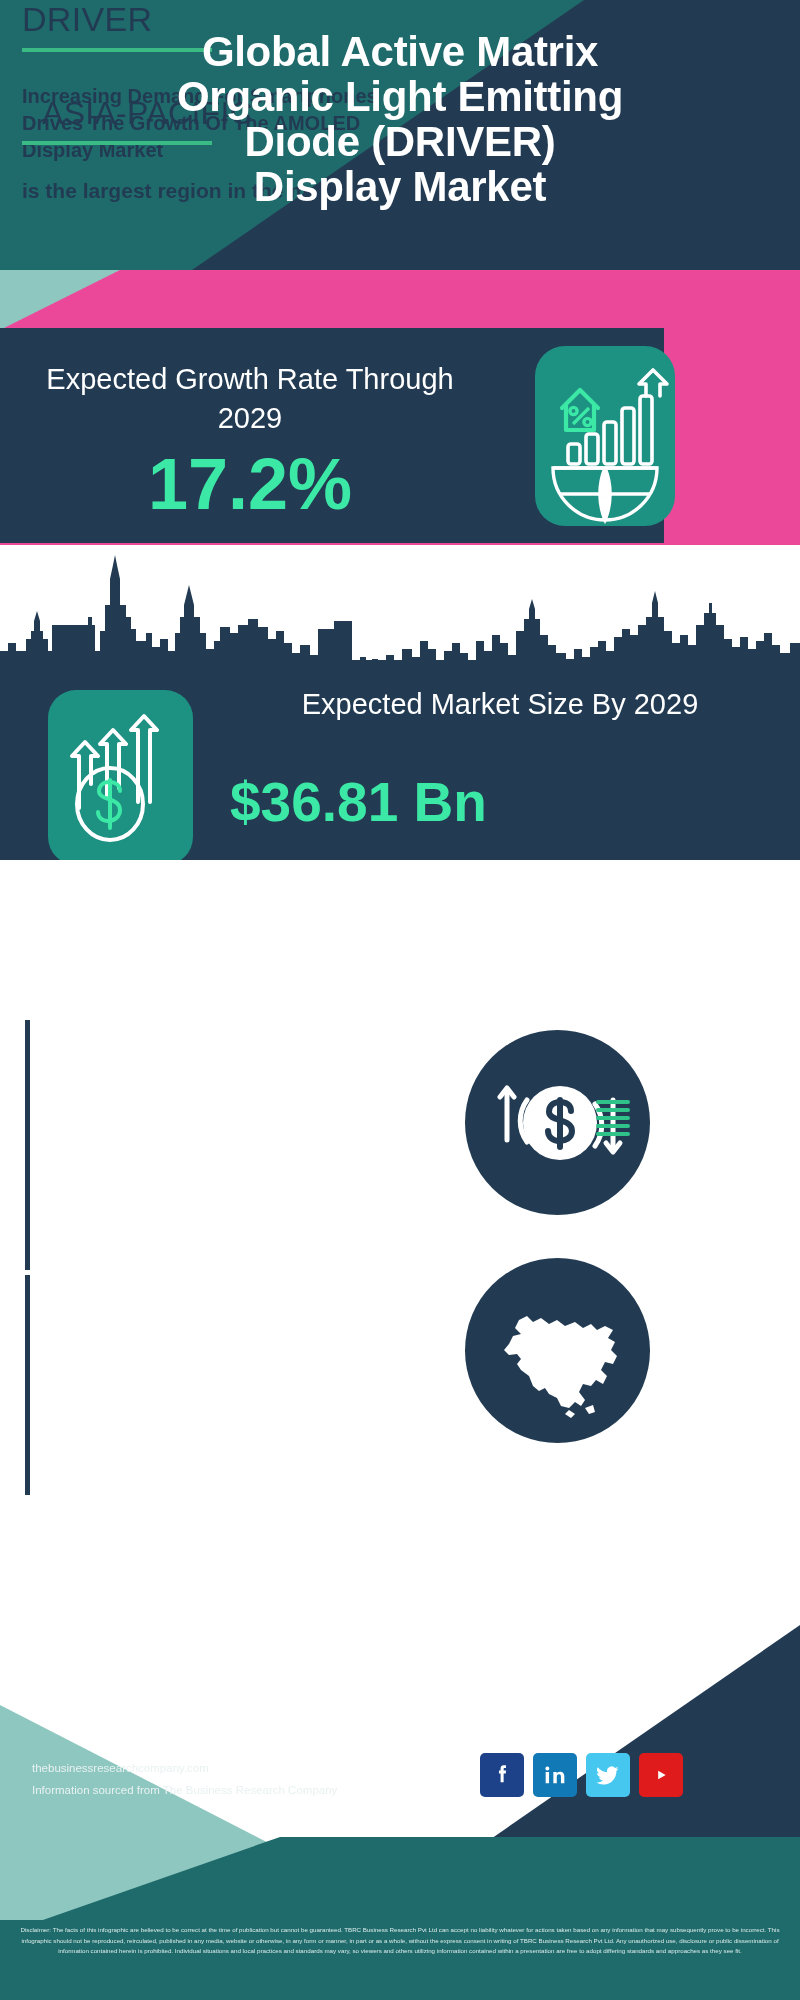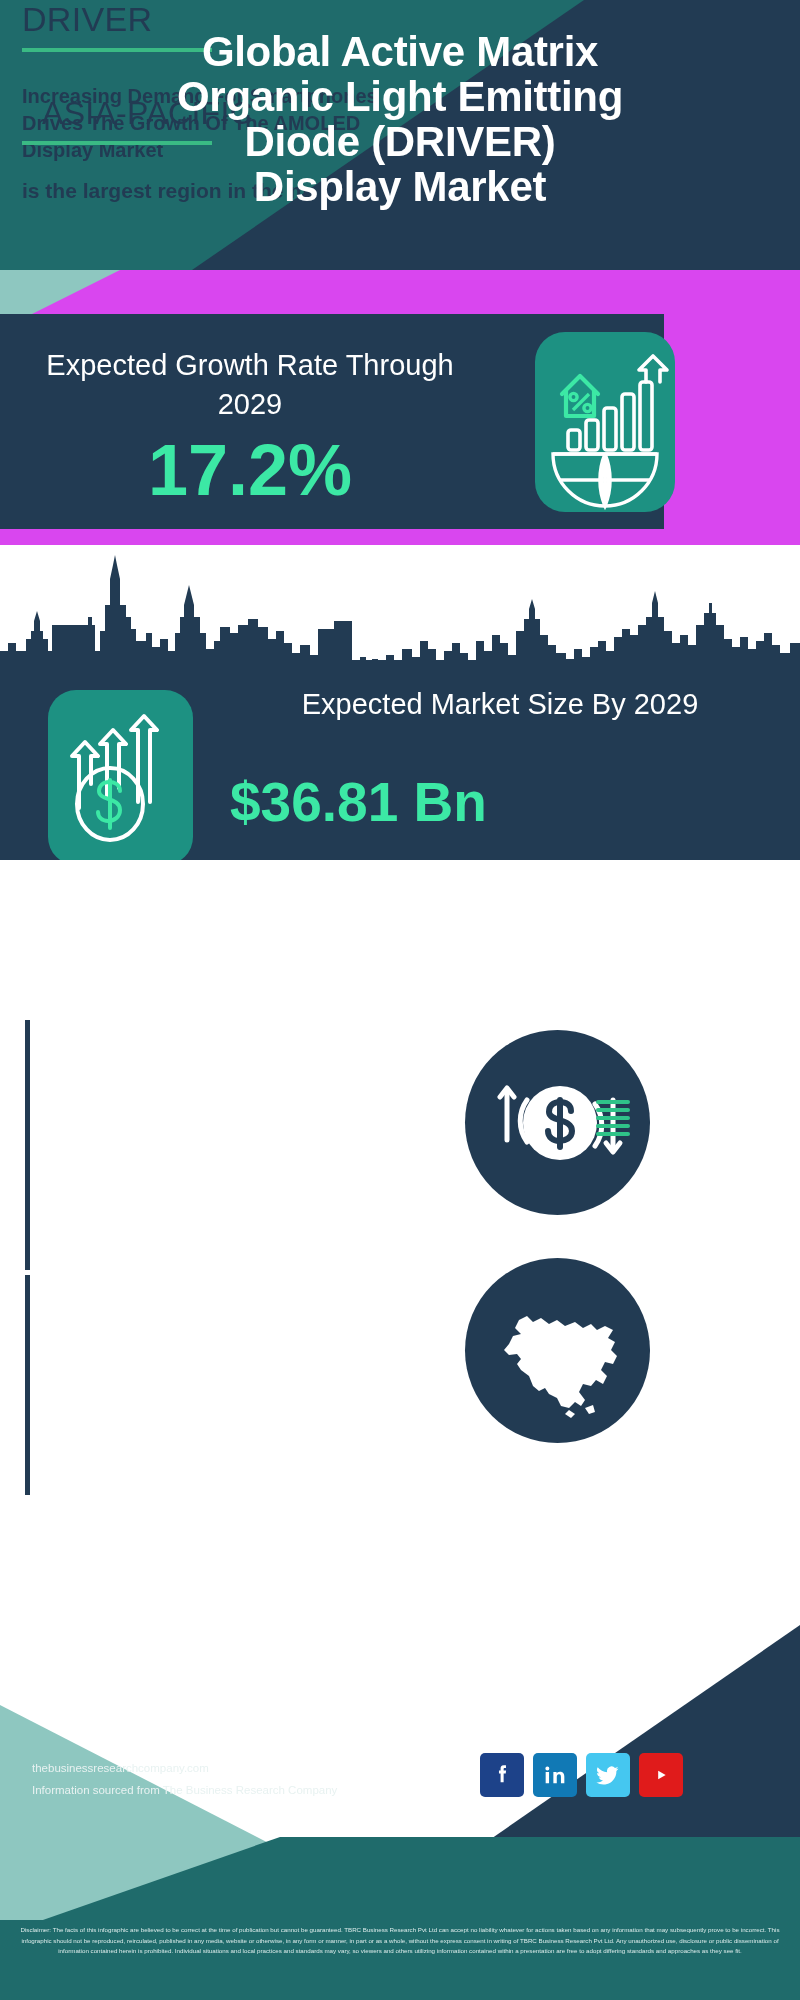--- a/index.html
+++ b/index.html
@@ -3,21 +3,21 @@
 <meta charset="utf-8">
 <style>
   * { margin:0; padding:0; box-sizing:border-box; }
   html,body { width:800px; height:2000px; }
   body {
     font-family:"Liberation Sans", sans-serif;
     background:#ffffff;
     position:relative;
     overflow:hidden;
   }
-  .page { position:relative; width:800px; height:2000px; background:#d946ef; }
+  .page { position:relative; width:800px; height:2000px; background:#ec4899; }
 
   
   .header {
     position:absolute; left:0; top:0; width:800px; height:270px;
     background:#1f6b6b; overflow:hidden;
   }
   .header .navy-diag {
     position:absolute; right:0; top:0; width:800px; height:270px;
     background:#223b53;
     clip-path: polygon(100% 0, 100% 100%, 24% 100%, 73% 0);
@@ -42,21 +42,21 @@
     background:#8ec7c0;
     clip-path: polygon(0 0, 120px 0, 0 60px);
   }
   .white-gap {
     position:absolute; left:0; top:270px; width:800px; height:60px;
     background:#ffffff; z-index:-1;
   }
 
   
   .growth {
-    position:absolute; left:0; top:314px; width:664px; height:215px;
+    position:absolute; left:0; top:328px; width:664px; height:215px;
     background:#223b53;
   }
   .growth-label {
     position:absolute; left:40px; top:32px; width:420px;
     color:#ffffff; font-size:29px; line-height:1.35; text-align:center;
   }
   .growth-value {
     position:absolute; left:40px; top:120px; width:420px;
     color:#3ce8a5; font-size:72px; font-weight:bold; text-align:center;
     line-height:1;

